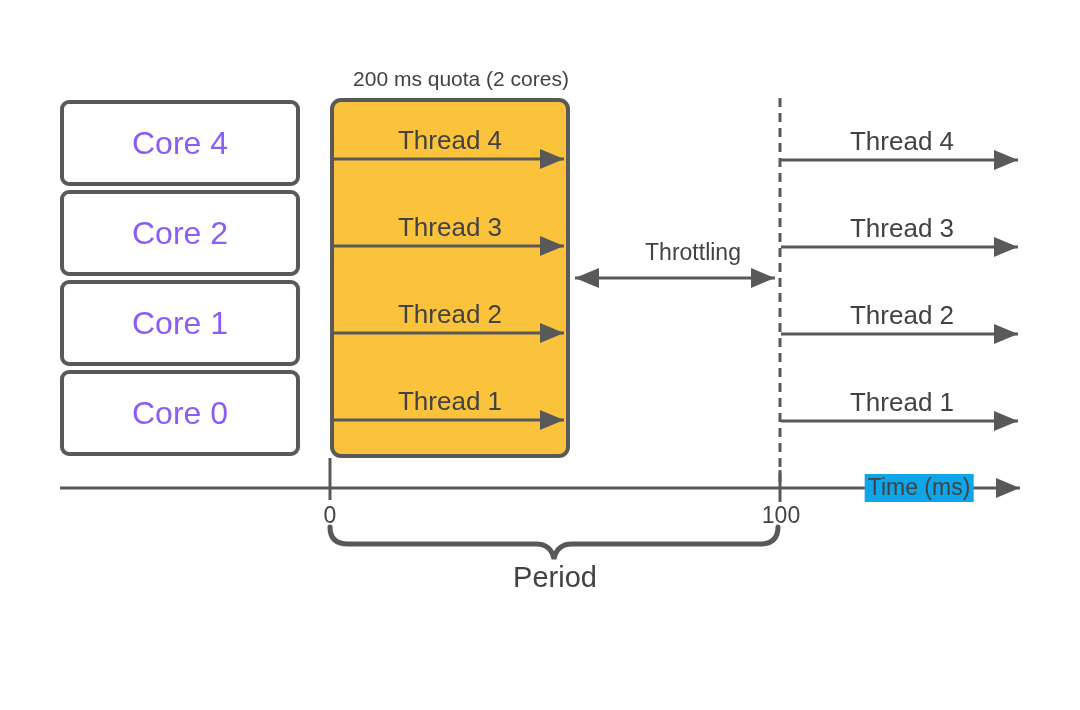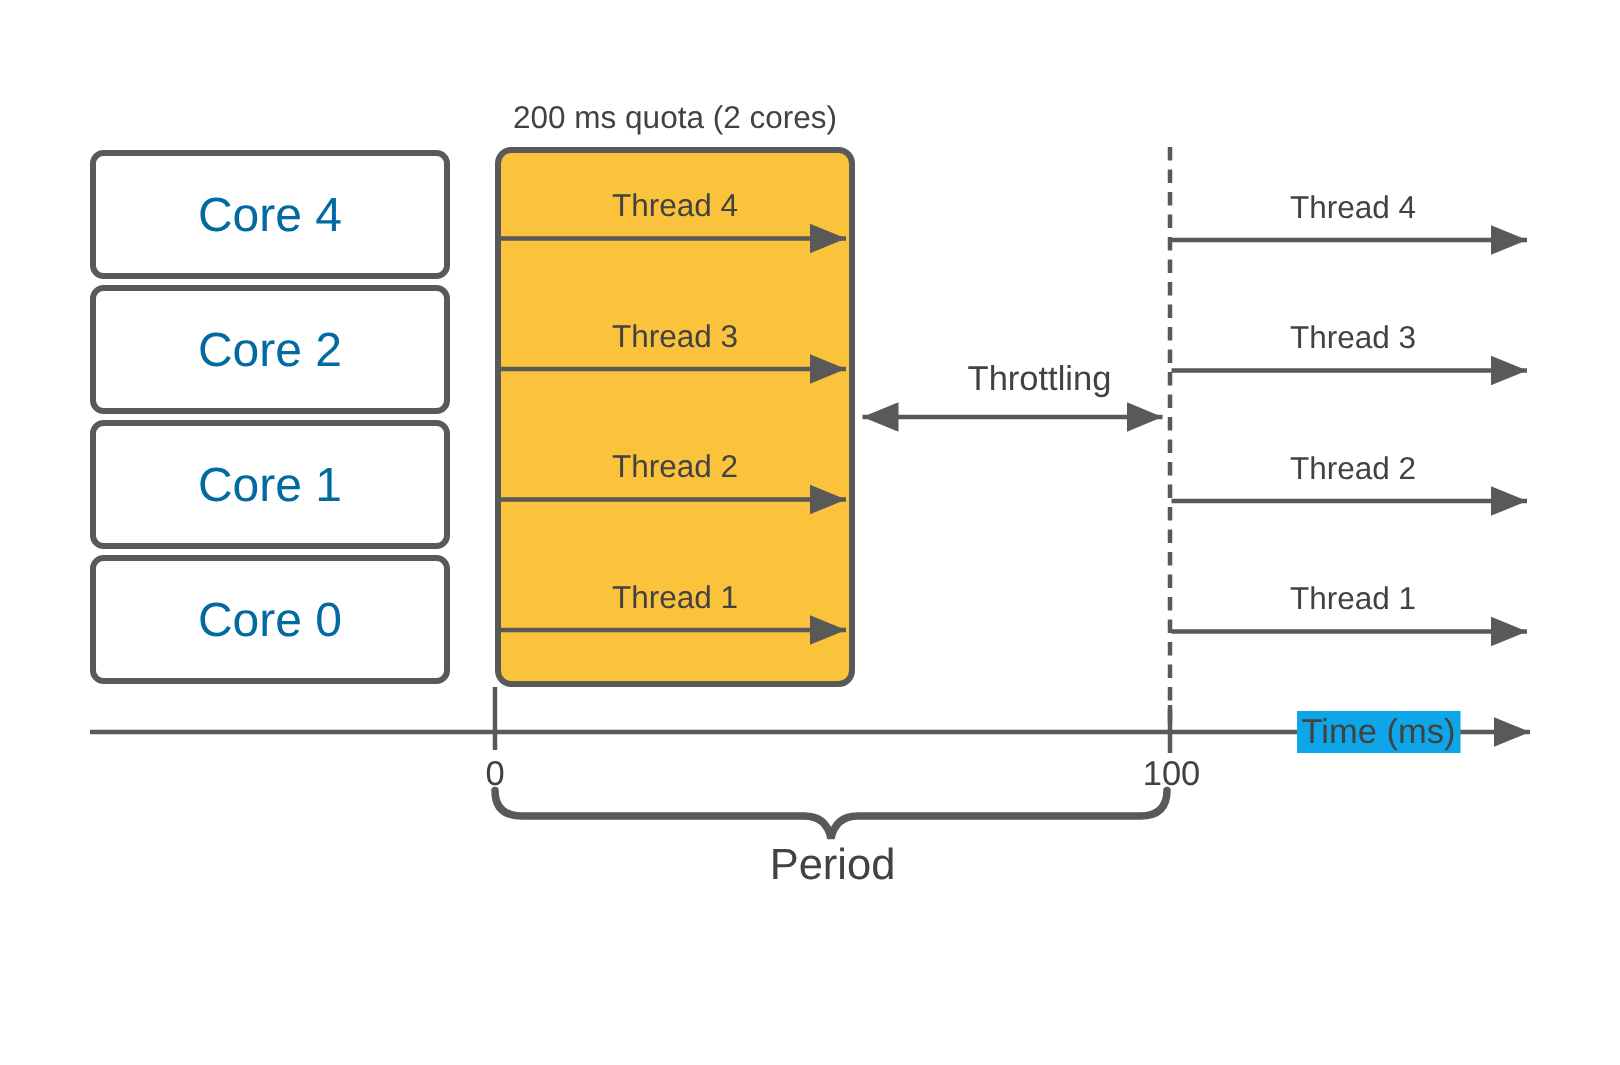--- a/index.html
+++ b/index.html
@@ -26,21 +26,21 @@
     border: 4px solid #595959;
     border-radius: 9px;
     background: #ffffff;
     display: flex;
     align-items: center;
     justify-content: center;
     z-index: 1;
   }
   .core-label {
     font-size: 32px;
-    color: #0369a1;
+    color: #8b5cf6;
   }
   .quota-box {
     position: absolute;
     left: 330px;
     top: 98px;
     width: 240px;
     height: 360px;
     box-sizing: border-box;
     border: 4px solid #595959;
     border-radius: 11px;
@@ -49,22 +49,22 @@
   }
   .label {
     position: absolute;
     transform: translateX(-50%);
     white-space: nowrap;
     color: #424242;
     z-index: 3;
     line-height: 1.2;
     text-align: center;
   }
-  .quota-title { font-size: 21px; }
-  .thread-label { font-size: 21px; }
+  .quota-title { font-size: 21px; margin-left: 11px; }
+  .thread-label { font-size: 26px; }
   .throttling-label { font-size: 23px; margin-left: 16px; }
   .tick-label { font-size: 23px; }
   .time-label {
     font-size: 23px;
     background: #0ea5e9;
     padding: 0 3px;
   }
   .period-label { font-size: 29px; }
   .ln { stroke: #595959; stroke-width: 3; fill: none; }
   .ln-dashed { stroke-dasharray: 9 6; }

